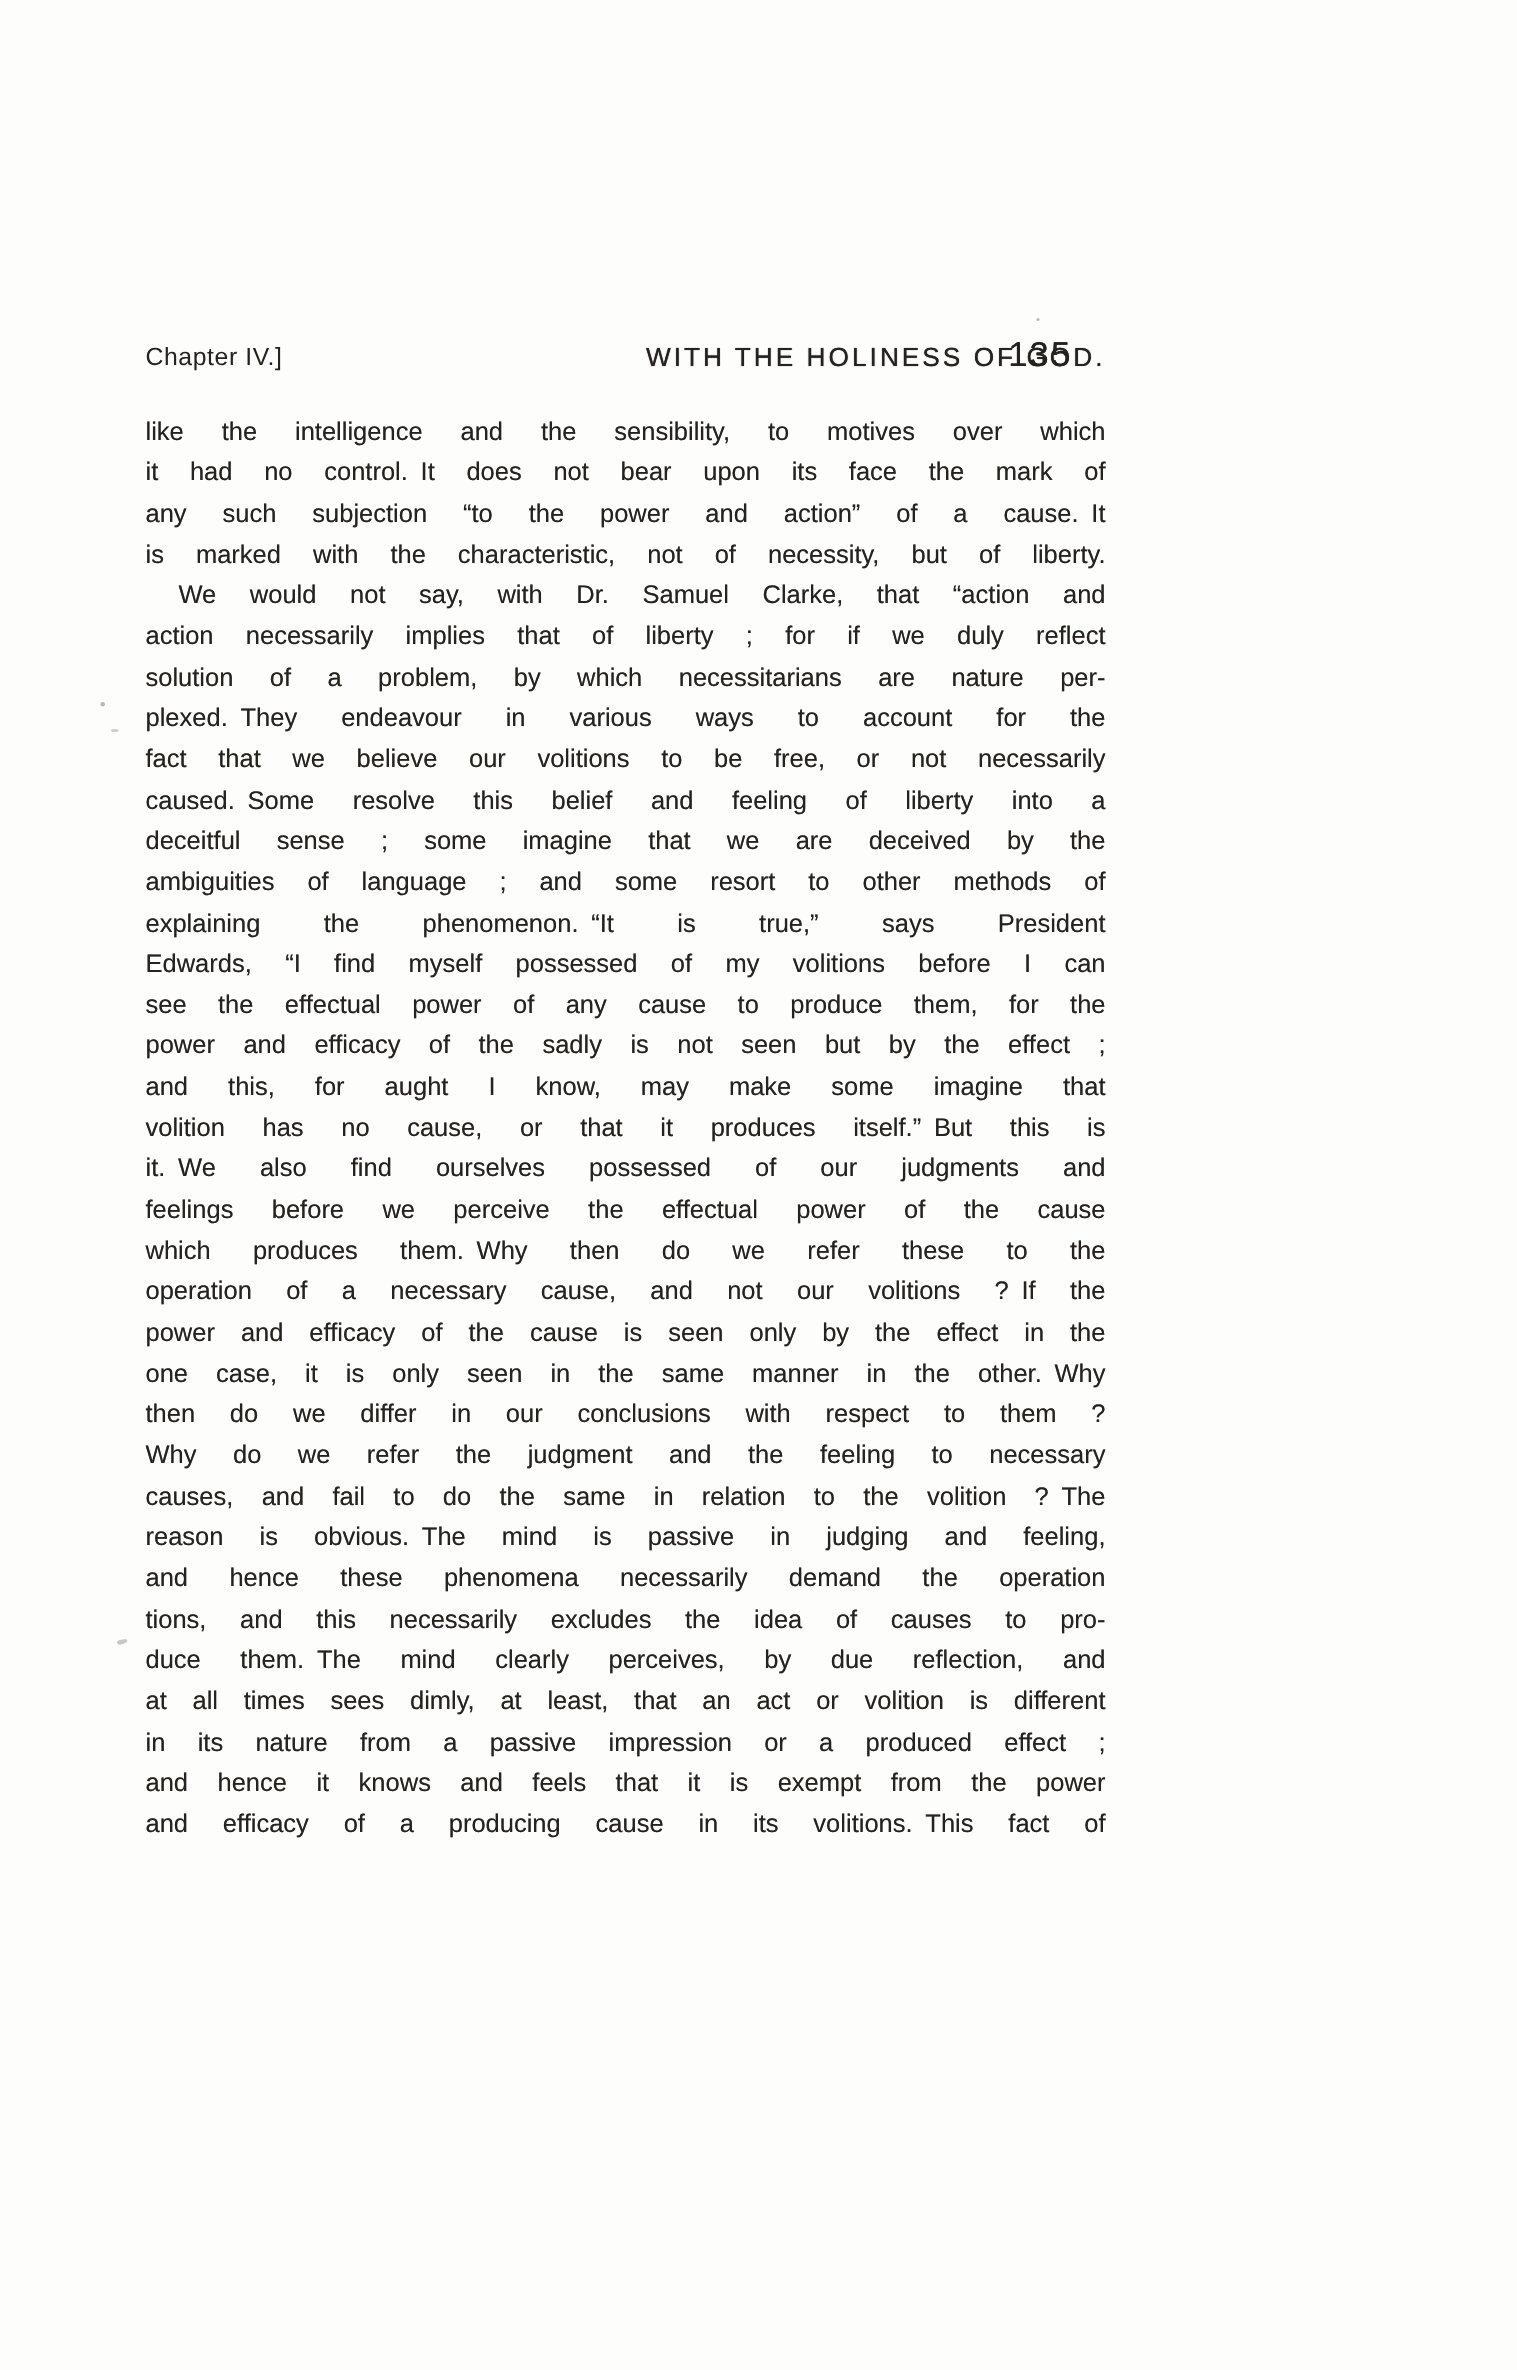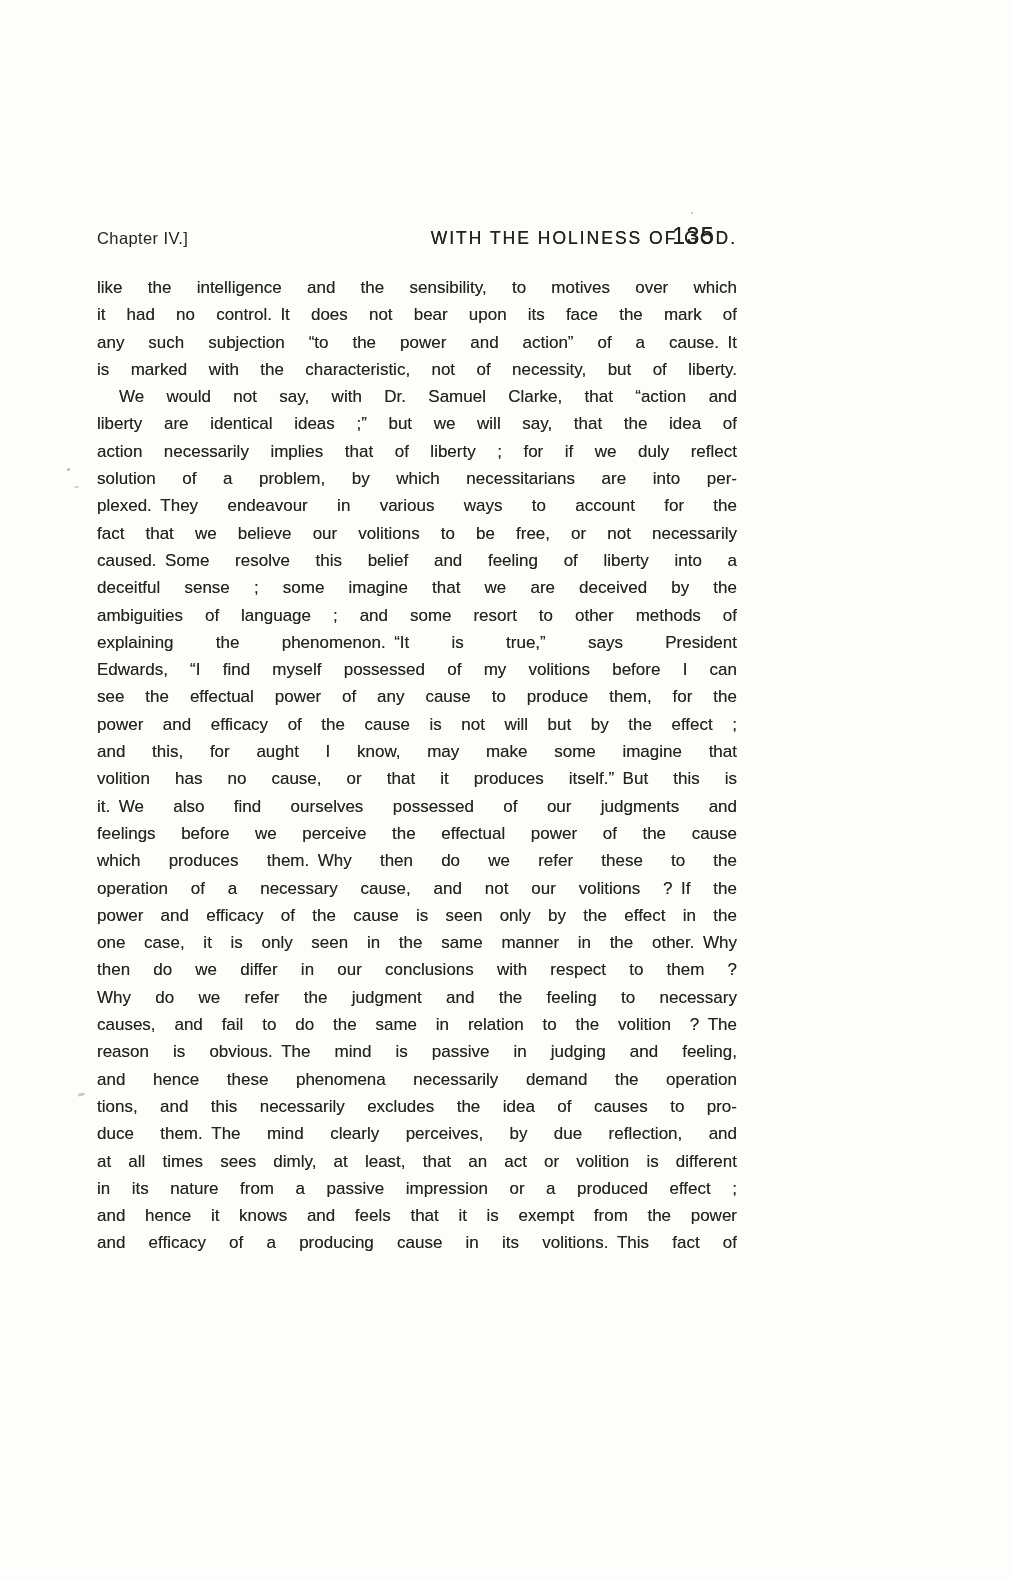--- a/index.html
+++ b/index.html
@@ -100,32 +100,31 @@
 
     <div class="body-text">
         <div class="para">
           <div class="line">like the intelligence and the sensibility, to motives over which</div>
           <div class="line">it had no control. It does not bear upon its face the mark of</div>
           <div class="line">any such subjection “to the power and action” of a cause. It</div>
           <div class="line">is marked with the characteristic, not of necessity, but of liberty.</div>
         </div>
         <div class="para">
           <div class="line indent">We would not say, with Dr. Samuel Clarke, that “action and</div>
-          <div class="line">liberty are identical ideas ;” but we will say, that the idea of</div>
           <div class="line">action necessarily implies that of liberty ; for if we duly reflect</div>
-          <div class="line">solution of a problem, by which necessitarians are into per-</div>
+          <div class="line">solution of a problem, by which necessitarians are nature per-</div>
           <div class="line">plexed. They endeavour in various ways to account for the</div>
           <div class="line">fact that we believe our volitions to be free, or not necessarily</div>
           <div class="line">caused. Some resolve this belief and feeling of liberty into a</div>
           <div class="line">deceitful sense ; some imagine that we are deceived by the</div>
           <div class="line">ambiguities of language ; and some resort to other methods of</div>
           <div class="line">explaining the phenomenon. “It is true,” says President</div>
           <div class="line">Edwards, “I find myself possessed of my volitions before I can</div>
           <div class="line">see the effectual power of any cause to produce them, for the</div>
-          <div class="line">power and efficacy of the cause is not will but by the effect ;</div>
+          <div class="line">power and efficacy of the sadly is not seen but by the effect ;</div>
           <div class="line">and this, for aught I know, may make some imagine that</div>
           <div class="line">volition has no cause, or that it produces itself.” But this is</div>
           <div class="line">it. We also find ourselves possessed of our judgments and</div>
           <div class="line">feelings before we perceive the effectual power of the cause</div>
           <div class="line">which produces them. Why then do we refer these to the</div>
           <div class="line">operation of a necessary cause, and not our volitions ? If the</div>
           <div class="line">power and efficacy of the cause is seen only by the effect in the</div>
           <div class="line">one case, it is only seen in the same manner in the other. Why</div>
           <div class="line">then do we differ in our conclusions with respect to them ?</div>
           <div class="line">Why do we refer the judgment and the feeling to necessary</div>

